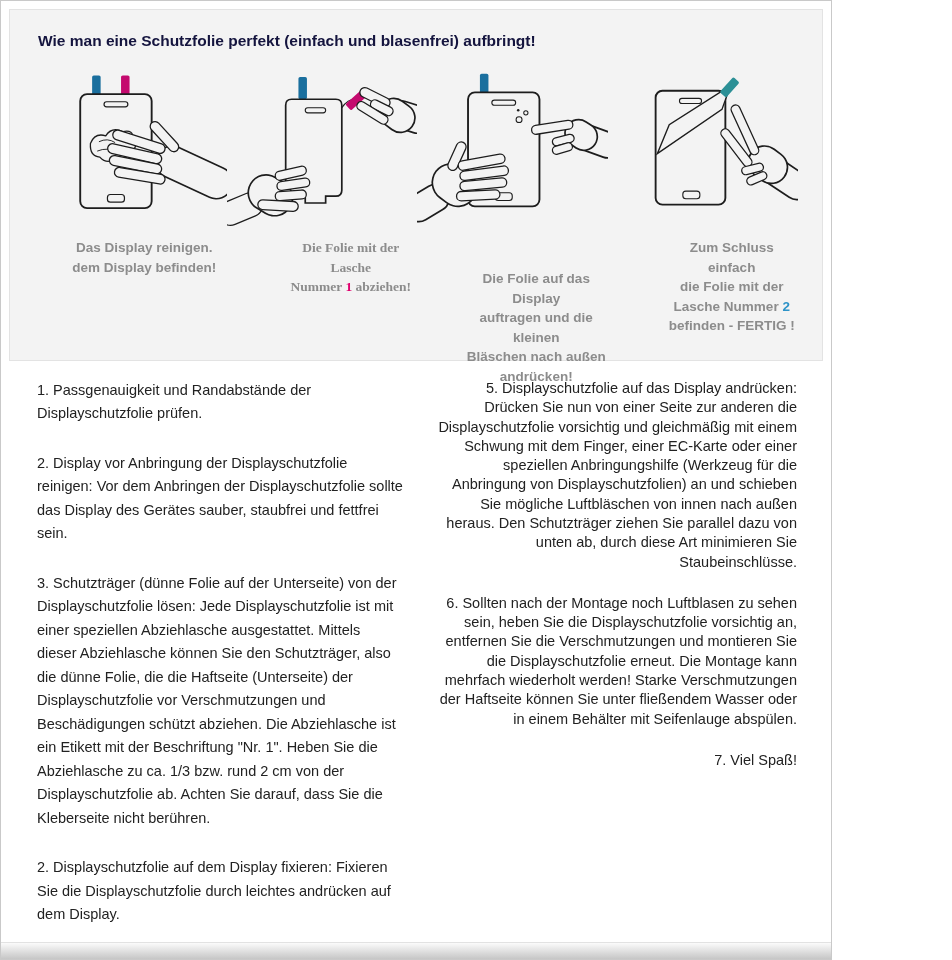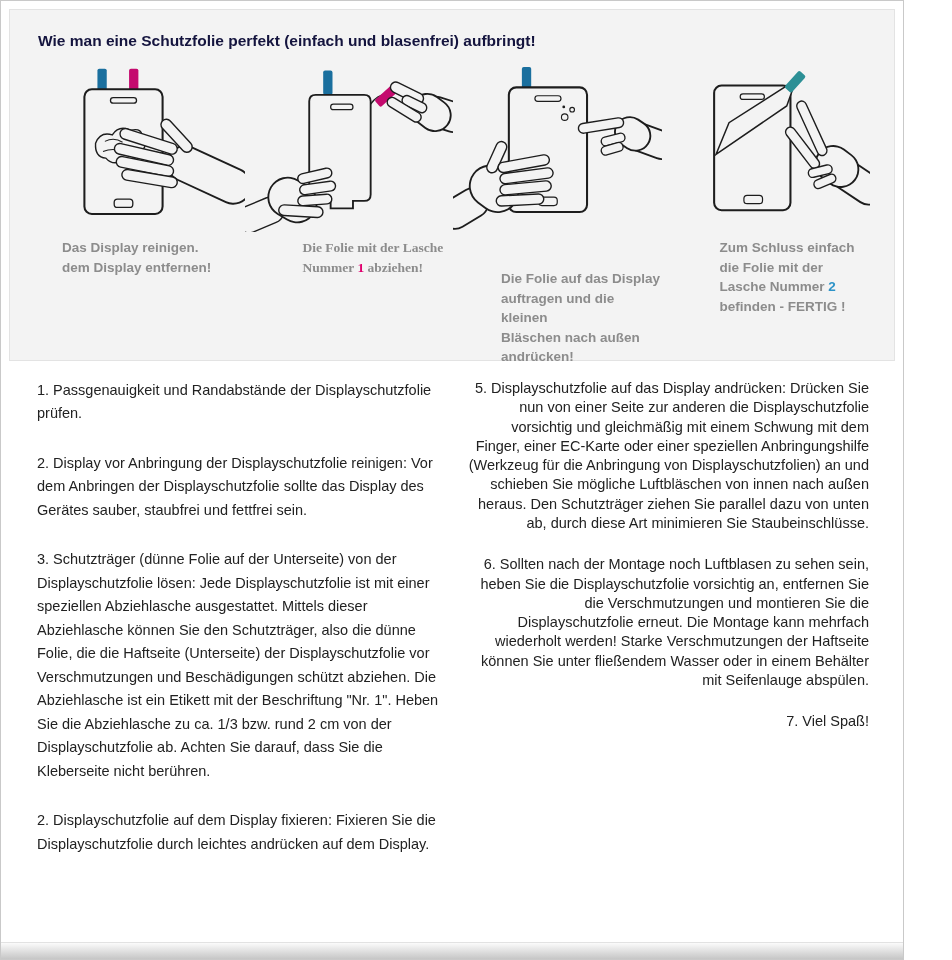--- a/index.html
+++ b/index.html
@@ -1,29 +1,29 @@
 <!DOCTYPE html>
 <html><head>
 <meta charset="utf-8">
 <style>
   html,body { margin:0; padding:0; background:#ffffff; font-family:"Liberation Sans", sans-serif; }
   .page {
-    width:904px; height:960px; box-sizing:border-box;
+    width:832px; height:960px; box-sizing:border-box;
     border:1px solid #c9c9c9; background:#ffffff; position:relative; overflow:hidden;
   }
   .top-panel {
     margin:8px 8px 0 8px; height:352px; box-sizing:border-box;
     background:#f3f3f3; border:1px solid #e3e3e3;
     padding:16px 24px 0 26px;
   }
   .page-title {
     font-size:15.5px; font-weight:bold; color:#14143e; margin:6px 0 10px 2px;
   }
   .panel-cols { display:flex; margin-top:2px; }
-  .pcol { width:25%; display:flex; flex-direction:column; }
+  .pcol { width:25%; display:flex; flex-direction:column;text-align:center; }
   .illo-wrap { height:172px; display:flex; justify-content:center; }
   .illo-svg { height:172px; width:210px; }
   .caption {
     font-size:13.5px; font-weight:bold; color:#8c8c8c; line-height:1.45; margin-top:6px;
   }
   .cap-1 { padding-left:26px; }
   .cap-2 { padding-left:58px;font-family:Liberation Serif, serif; }
   .cap-3 { padding-left:48px;margin-top:37px; }
   .cap-4 { padding-left:58px; }
   .cap-line { display:block; }
@@ -70,21 +70,21 @@
               <path d="M142,104 L90,92" stroke="#f3f3f3" stroke-width="10" stroke-linecap="round" fill="none"></path>
               <path d="M142,116 L92,106" stroke="#1d1d1d" stroke-width="13" stroke-linecap="round" fill="none"></path>
               <path d="M142,116 L92,106" stroke="#f3f3f3" stroke-width="10" stroke-linecap="round" fill="none"></path>
               <path d="M146,128 L98,120" stroke="#1d1d1d" stroke-width="13" stroke-linecap="round" fill="none"></path>
               <path d="M146,128 L98,120" stroke="#f3f3f3" stroke-width="10" stroke-linecap="round" fill="none"></path>
             </g>
           </svg>
         </div>
         <div class="caption cap-1">
           <span class="cap-line">Das Display reinigen.</span>
-          <span class="cap-line">dem Display entfernen!</span>
+          <span class="cap-line">dem Display befinden!</span>
         </div>
       </div>
 
       <div class="pcol">
         <div class="illo-wrap">
           <svg class="illo-svg" viewBox="0 0 224 178">
             <rect x="84" y="8" width="10" height="26" rx="2" fill="#1a6f9e"></rect>
             <path d="M76,34 h52 q7,0 7,7 v100 q0,7 -7,7 h-12 v8 h-24 v-8 h-16 q-7,0 -7,-7 v-100 q0,-7 7,-7 z" fill="#f3f3f3" stroke="#1d1d1d" stroke-width="2"></path>
             <rect x="92" y="44" width="24" height="6" rx="3" fill="none" stroke="#1d1d1d" stroke-width="1.3"></rect>
             <path d="M135,44 q8,-12 20,-10" fill="none" stroke="#1d1d1d" stroke-width="1.4"></path>

